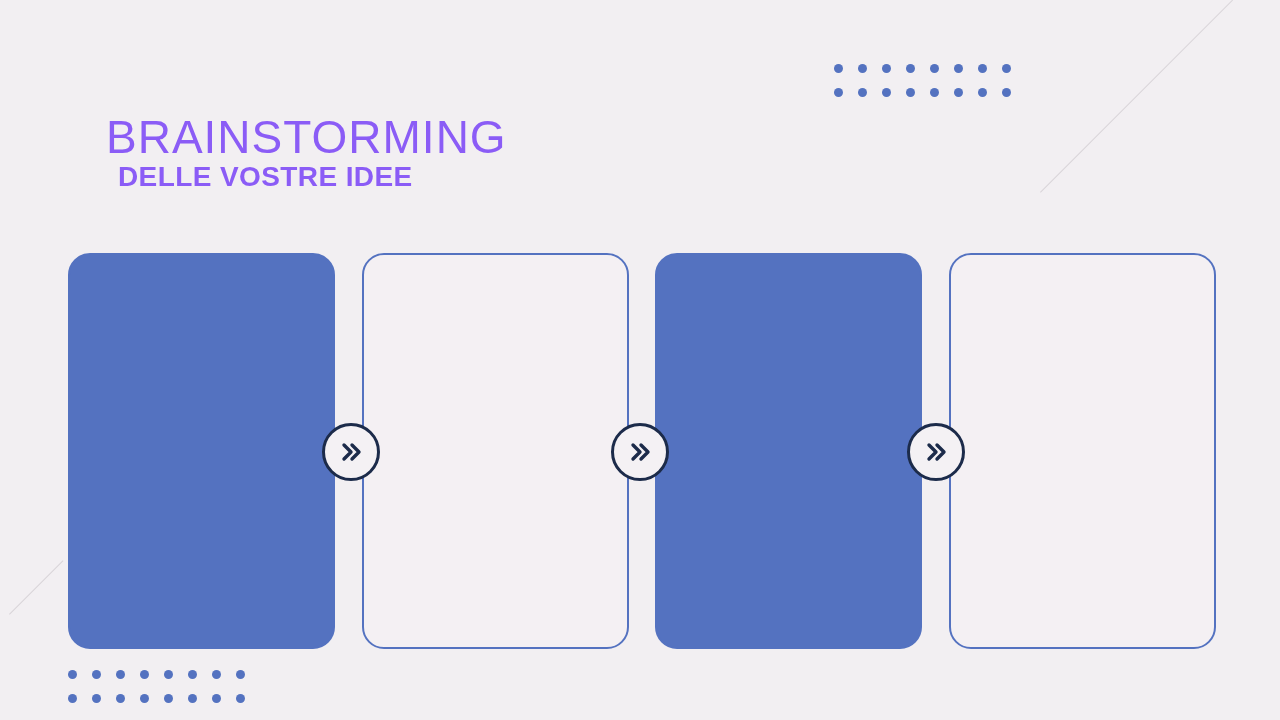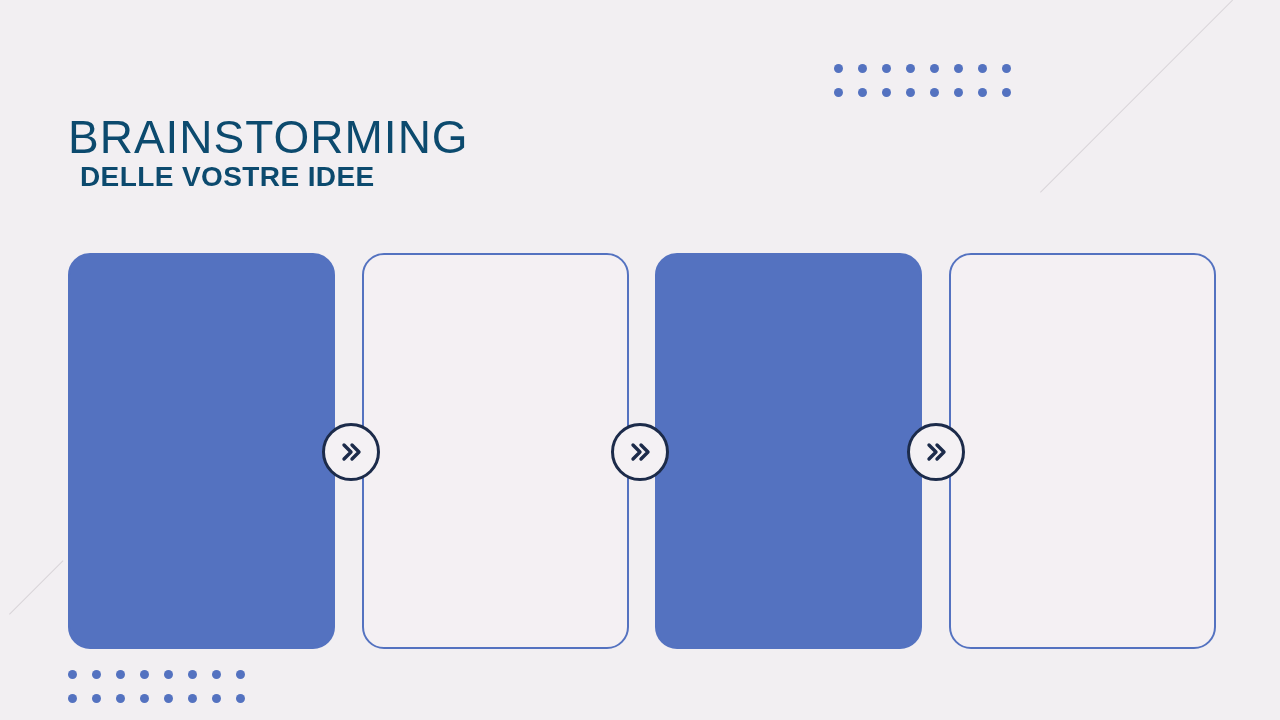--- a/index.html
+++ b/index.html
@@ -171,21 +171,21 @@
       <span class="dot" style="background: rgb(84, 114, 192);"></span>
     </div>
 
   <div id="cards">
       <div class="card filled" style="left: 0px; background: rgb(84, 114, 192); border-color: rgb(84, 114, 192);"></div>
       <div class="card outlined" style="left: 294px; background: rgb(244, 240, 243); border-color: rgb(84, 114, 192);"></div>
       <div class="card filled" style="left: 587px; background: rgb(84, 114, 192); border-color: rgb(84, 114, 192);"></div>
       <div class="card outlined" style="left: 881px; background: rgb(244, 240, 243); border-color: rgb(84, 114, 192);"></div>
     </div>
 
-  <h1 id="heading" style="color: #0c4a6e;">
+  <h1 id="heading" style="color: #8b5cf6; margin-left: 38px;">
     <span class="line-1">BRAINSTORMING</span>
     <span class="line-2">DELLE VOSTRE IDEE</span>
   </h1>
 
 <div class="badge" style="left: 322px; top: 423px; border-color: rgb(28, 43, 74);">
       <span>
         <svg width="30" height="30" viewBox="0 0 30 30" aria-hidden="true">
           <path d="M8 8 L15 15 L8 22" fill="none" stroke="#1c2b4a" stroke-width="3.4" stroke-linecap="round" stroke-linejoin="round"></path>
           <path d="M16 8 L23 15 L16 22" fill="none" stroke="#1c2b4a" stroke-width="3.4" stroke-linecap="round" stroke-linejoin="round"></path>
         </svg>

